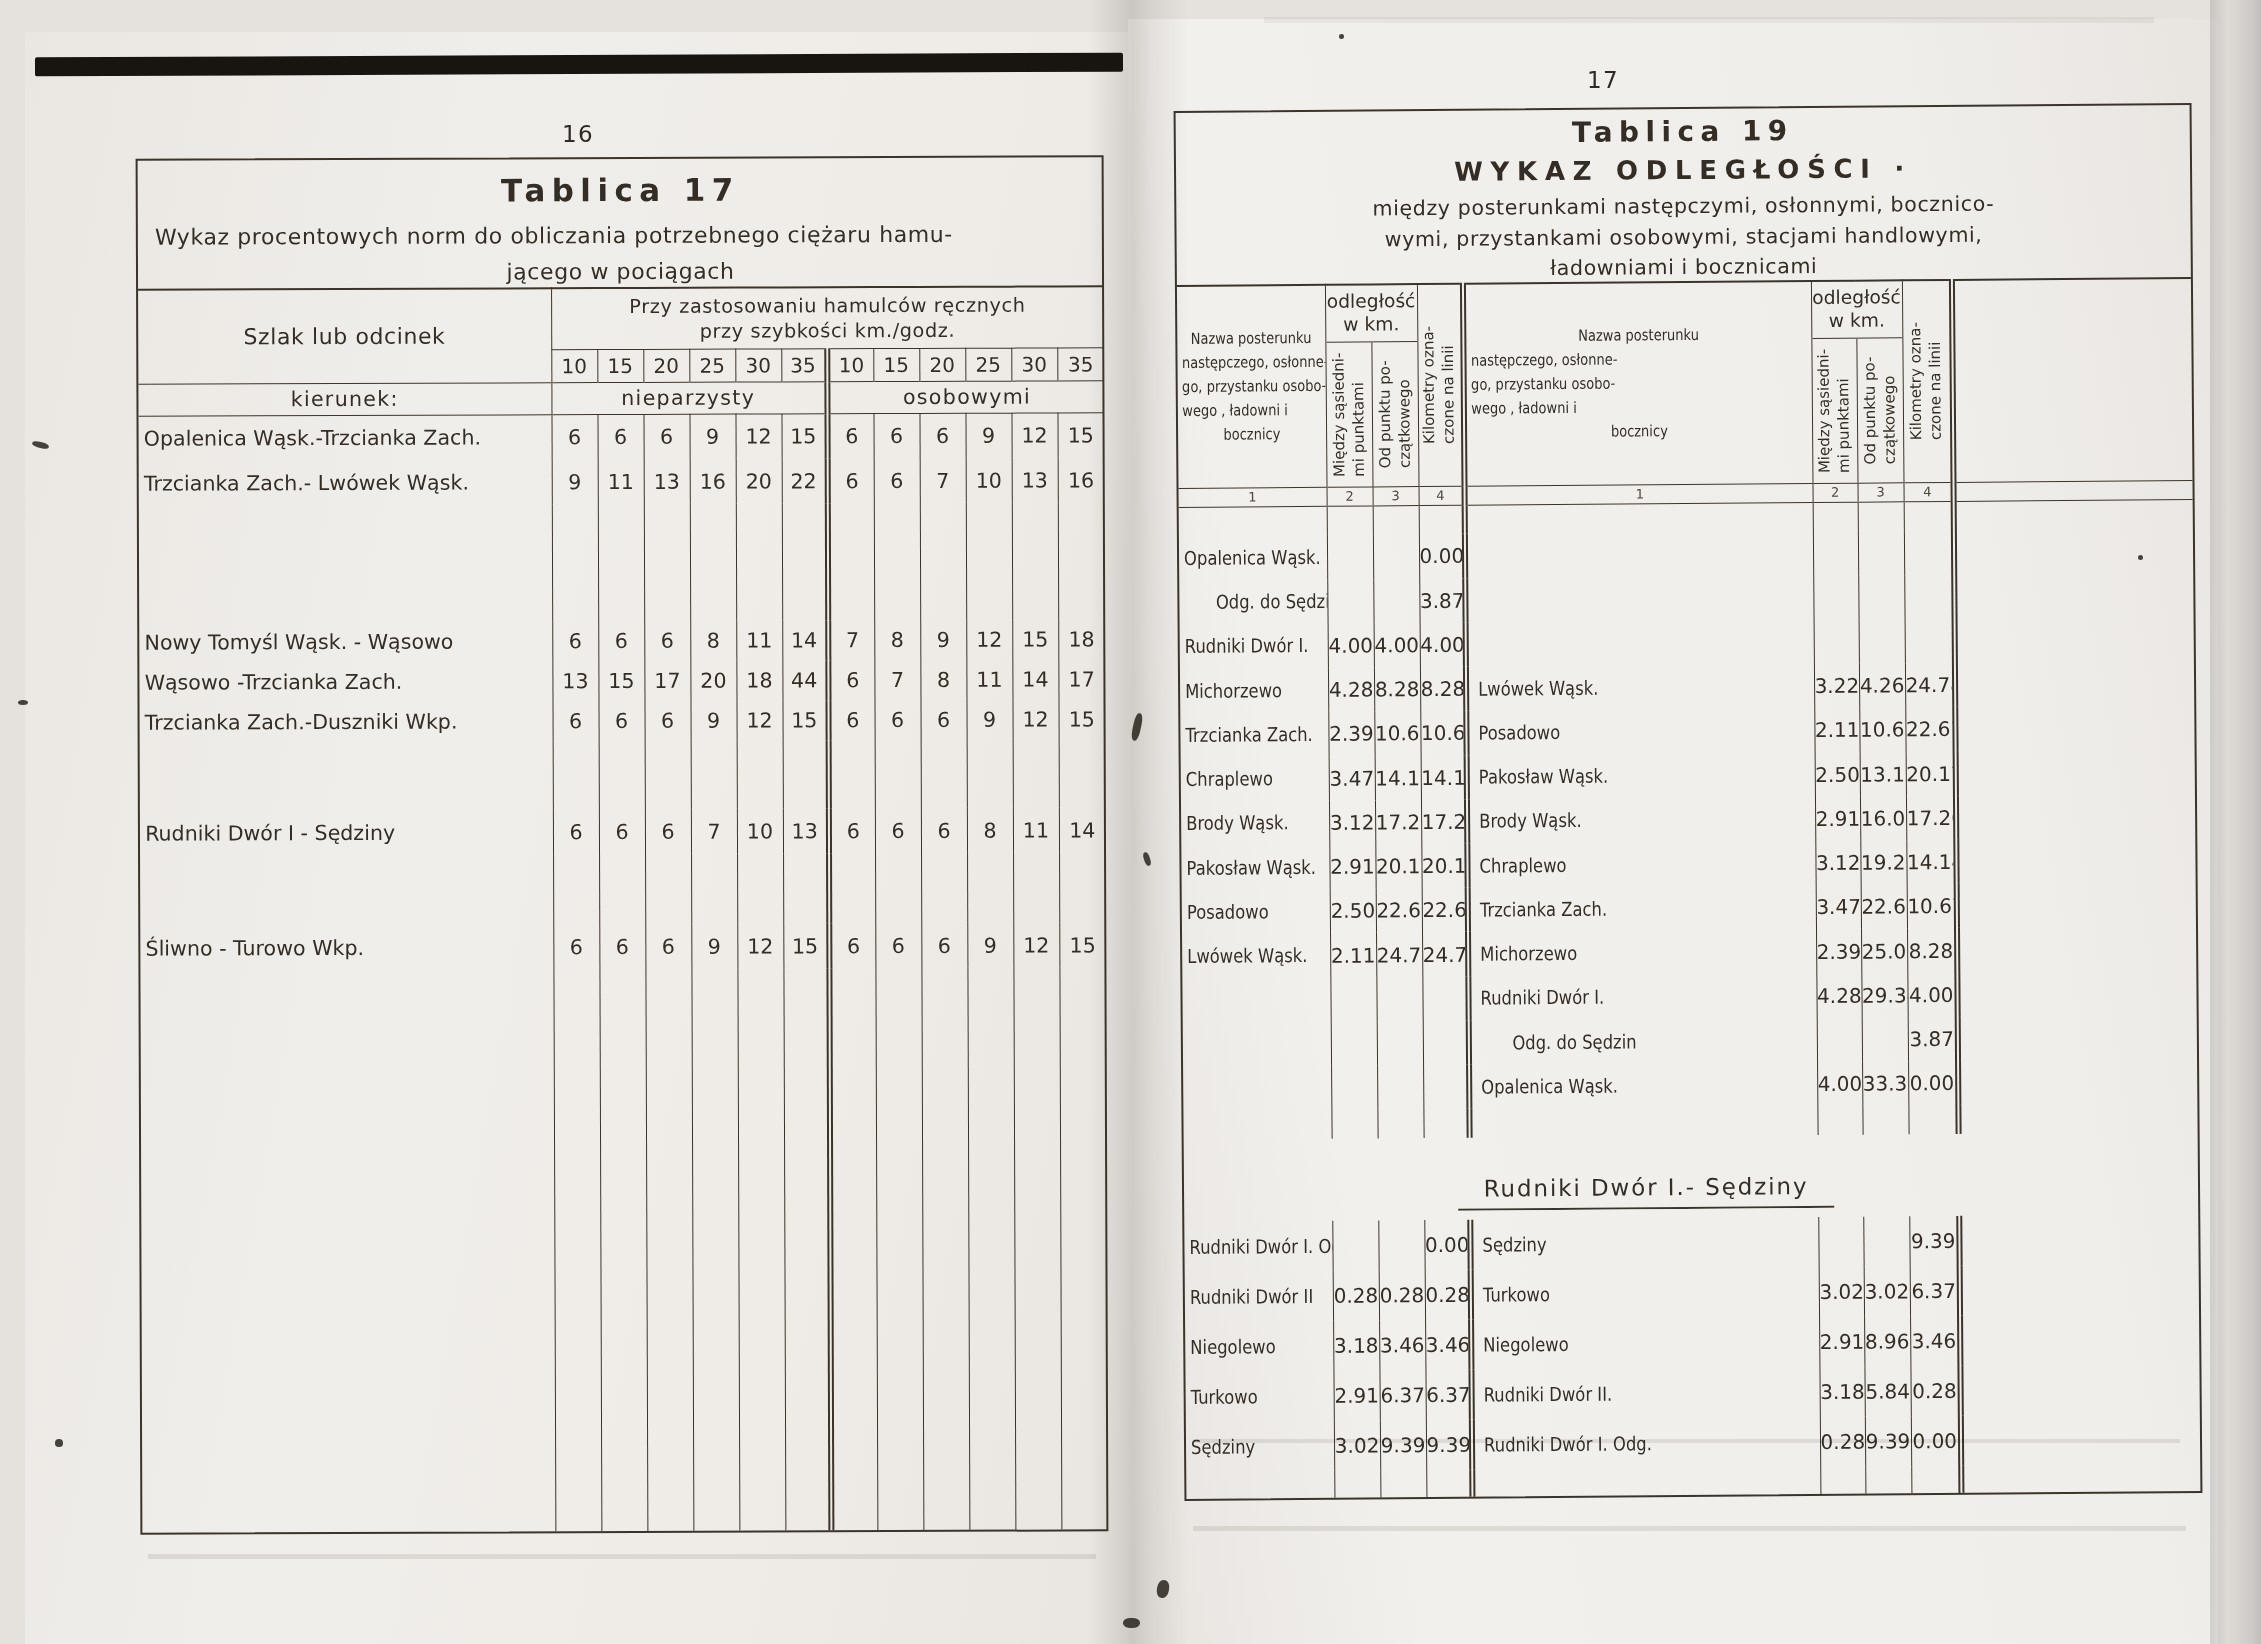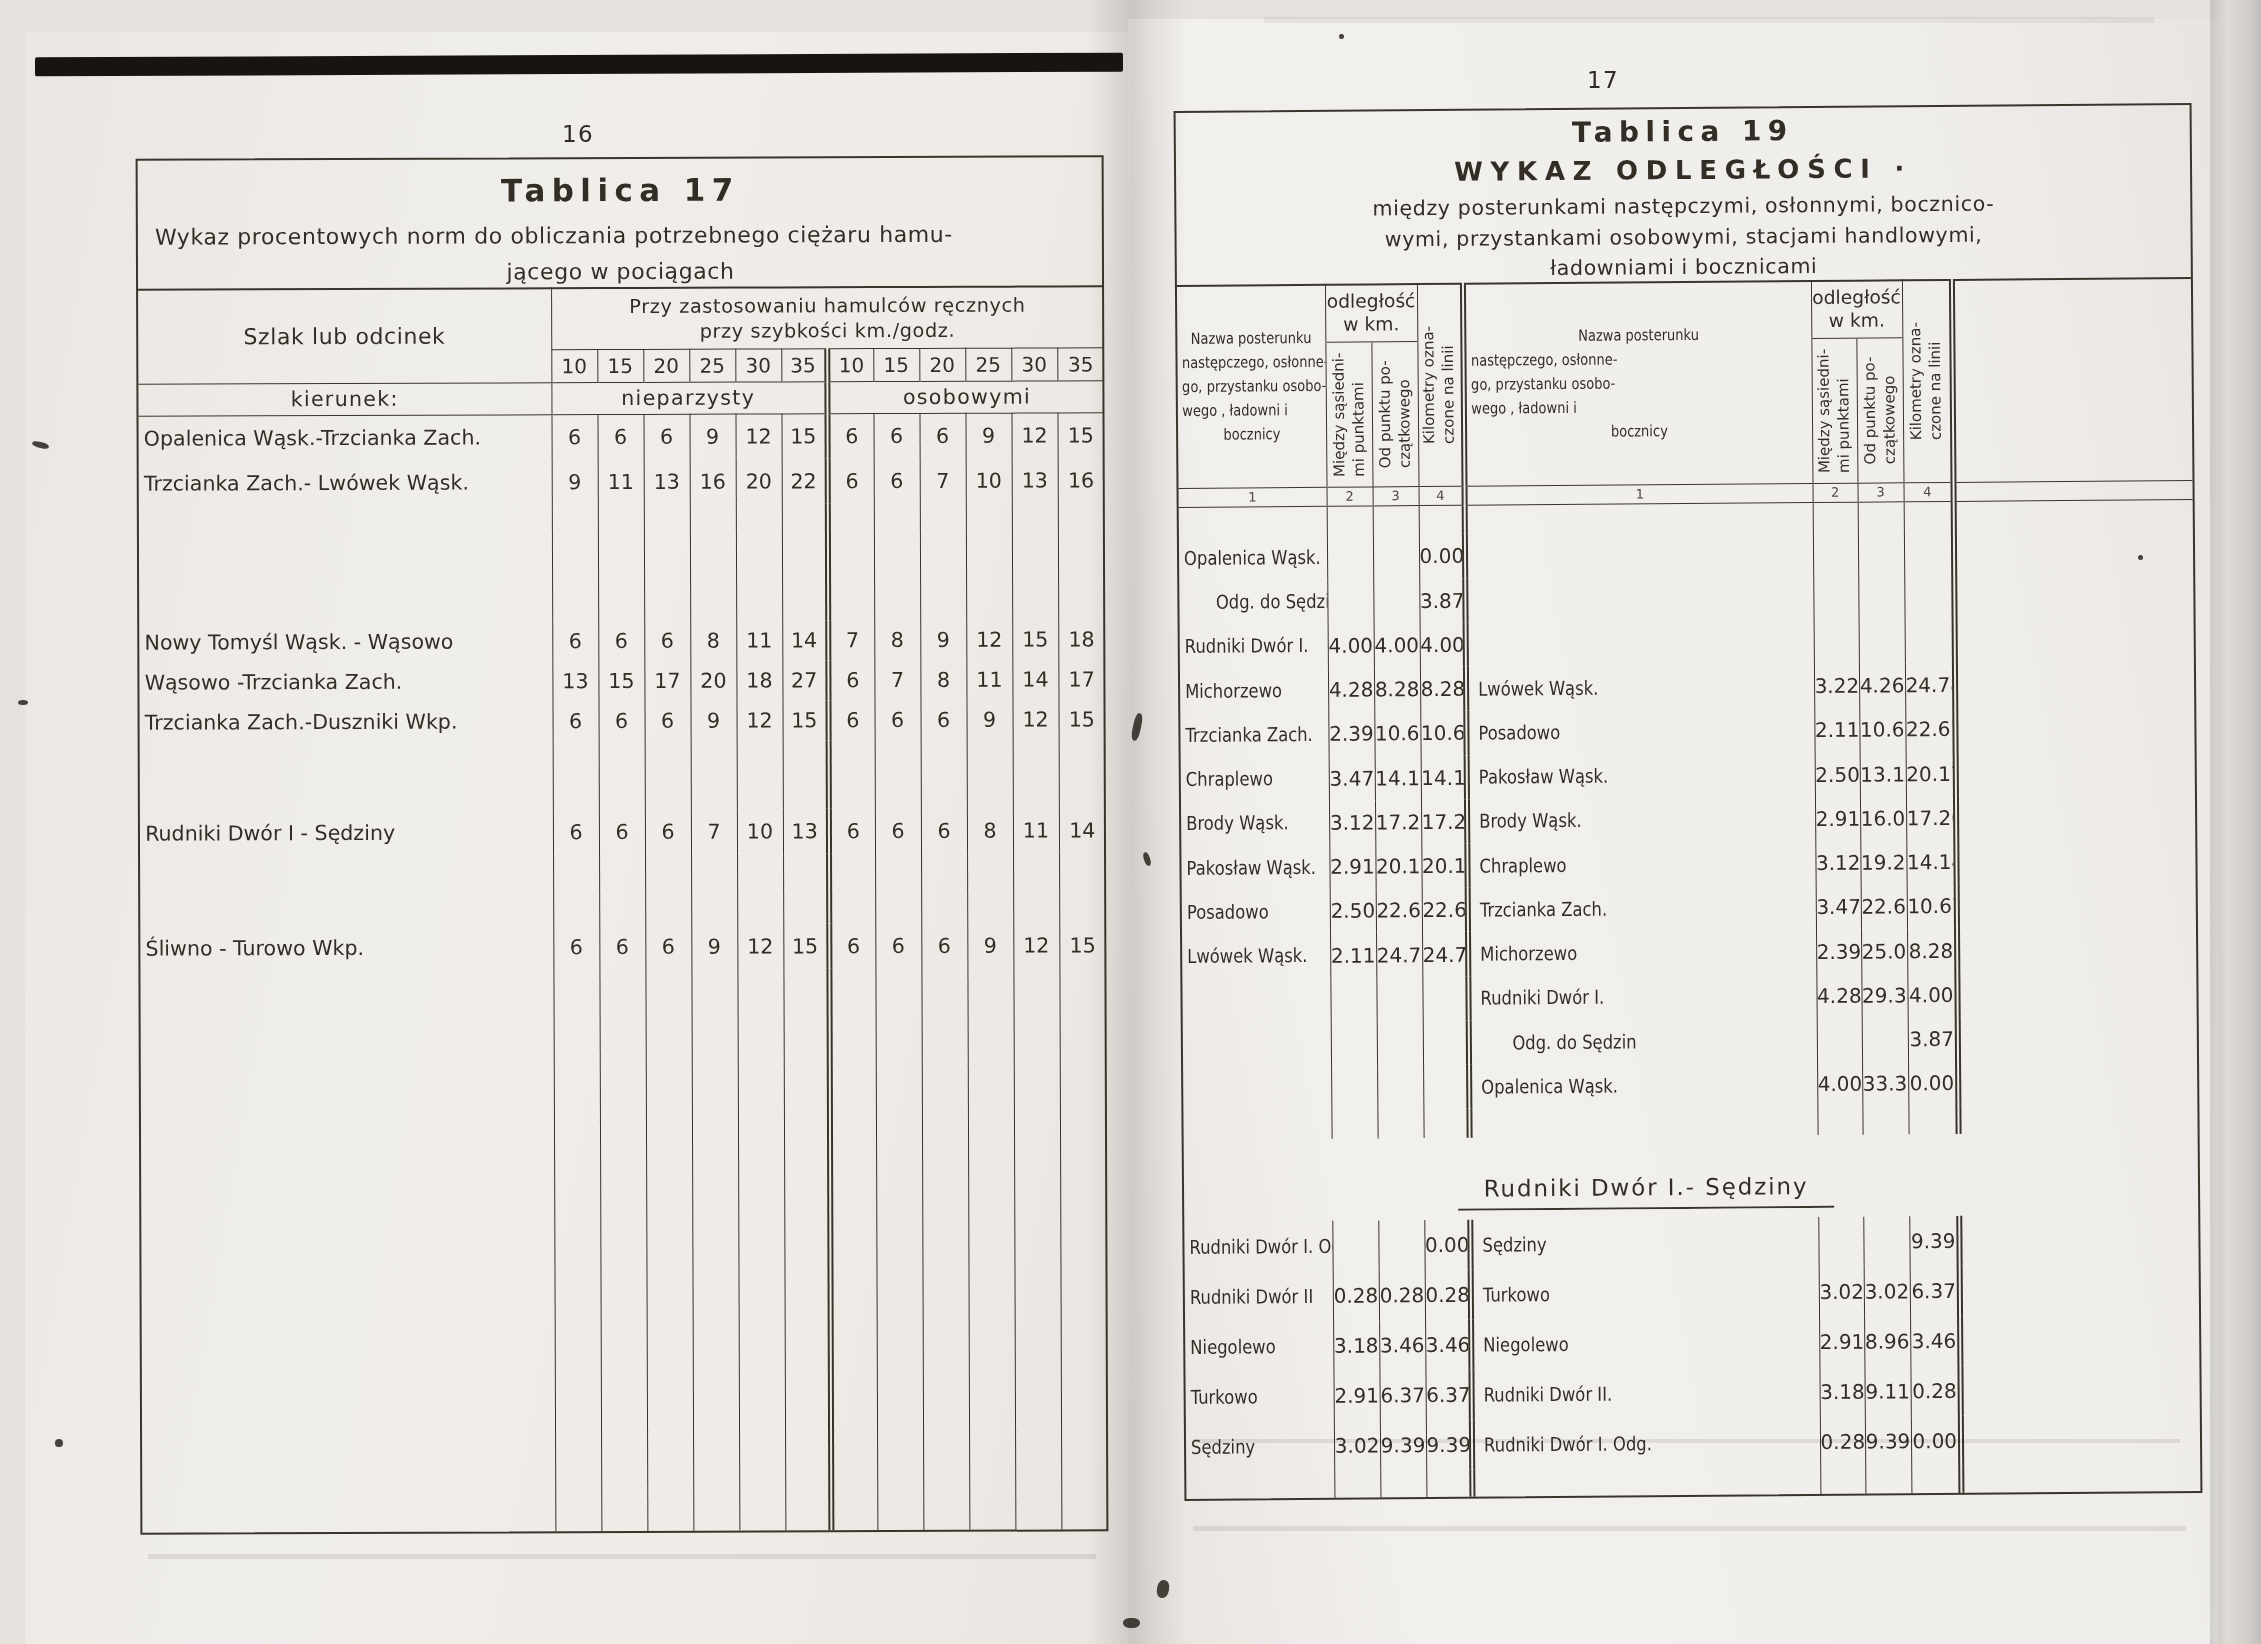--- a/index.html
+++ b/index.html
@@ -199,21 +199,21 @@
           <td class="cell">15</td>
           <td class="cell">18</td>
         </tr>
         <tr style="height: 40px;">
           <td class="route">Wąsowo -Trzcianka Zach.</td>
           <td class="cell">13</td>
           <td class="cell">15</td>
           <td class="cell">17</td>
           <td class="cell">20</td>
           <td class="cell">18</td>
-          <td class="cell">27</td>
+          <td class="cell">44</td>
           <td class="cell grp">6</td>
           <td class="cell">7</td>
           <td class="cell">8</td>
           <td class="cell">11</td>
           <td class="cell">14</td>
           <td class="cell">17</td>
         </tr>
         <tr style="height: 40px;">
           <td class="route">Trzcianka Zach.-Duszniki Wkp.</td>
           <td class="cell">6</td>
@@ -630,21 +630,21 @@
           <td class="rc">3.46</td>
           <td class="tail"></td>
         </tr>
         <tr style="height: 50px;">
           <td class="rname"><span class="nsq">Turkowo</span></td>
           <td class="rc">2.91</td>
           <td class="rc">6.37</td>
           <td class="rc">6.37</td>
           <td class="rname2"><span class="nsq">Rudniki Dwór II.</span></td>
           <td class="rc">3.18</td>
-          <td class="rc">9.11</td>
+          <td class="rc">5.84</td>
           <td class="rc">0.28</td>
           <td class="tail"></td>
         </tr>
         <tr style="height: 50px;">
           <td class="rname"><span class="nsq">Sędziny</span></td>
           <td class="rc">3.02</td>
           <td class="rc">9.39</td>
           <td class="rc">9.39</td>
           <td class="rname2"><span class="nsq">Rudniki Dwór I. Odg.</span></td>
           <td class="rc">0.28</td>

